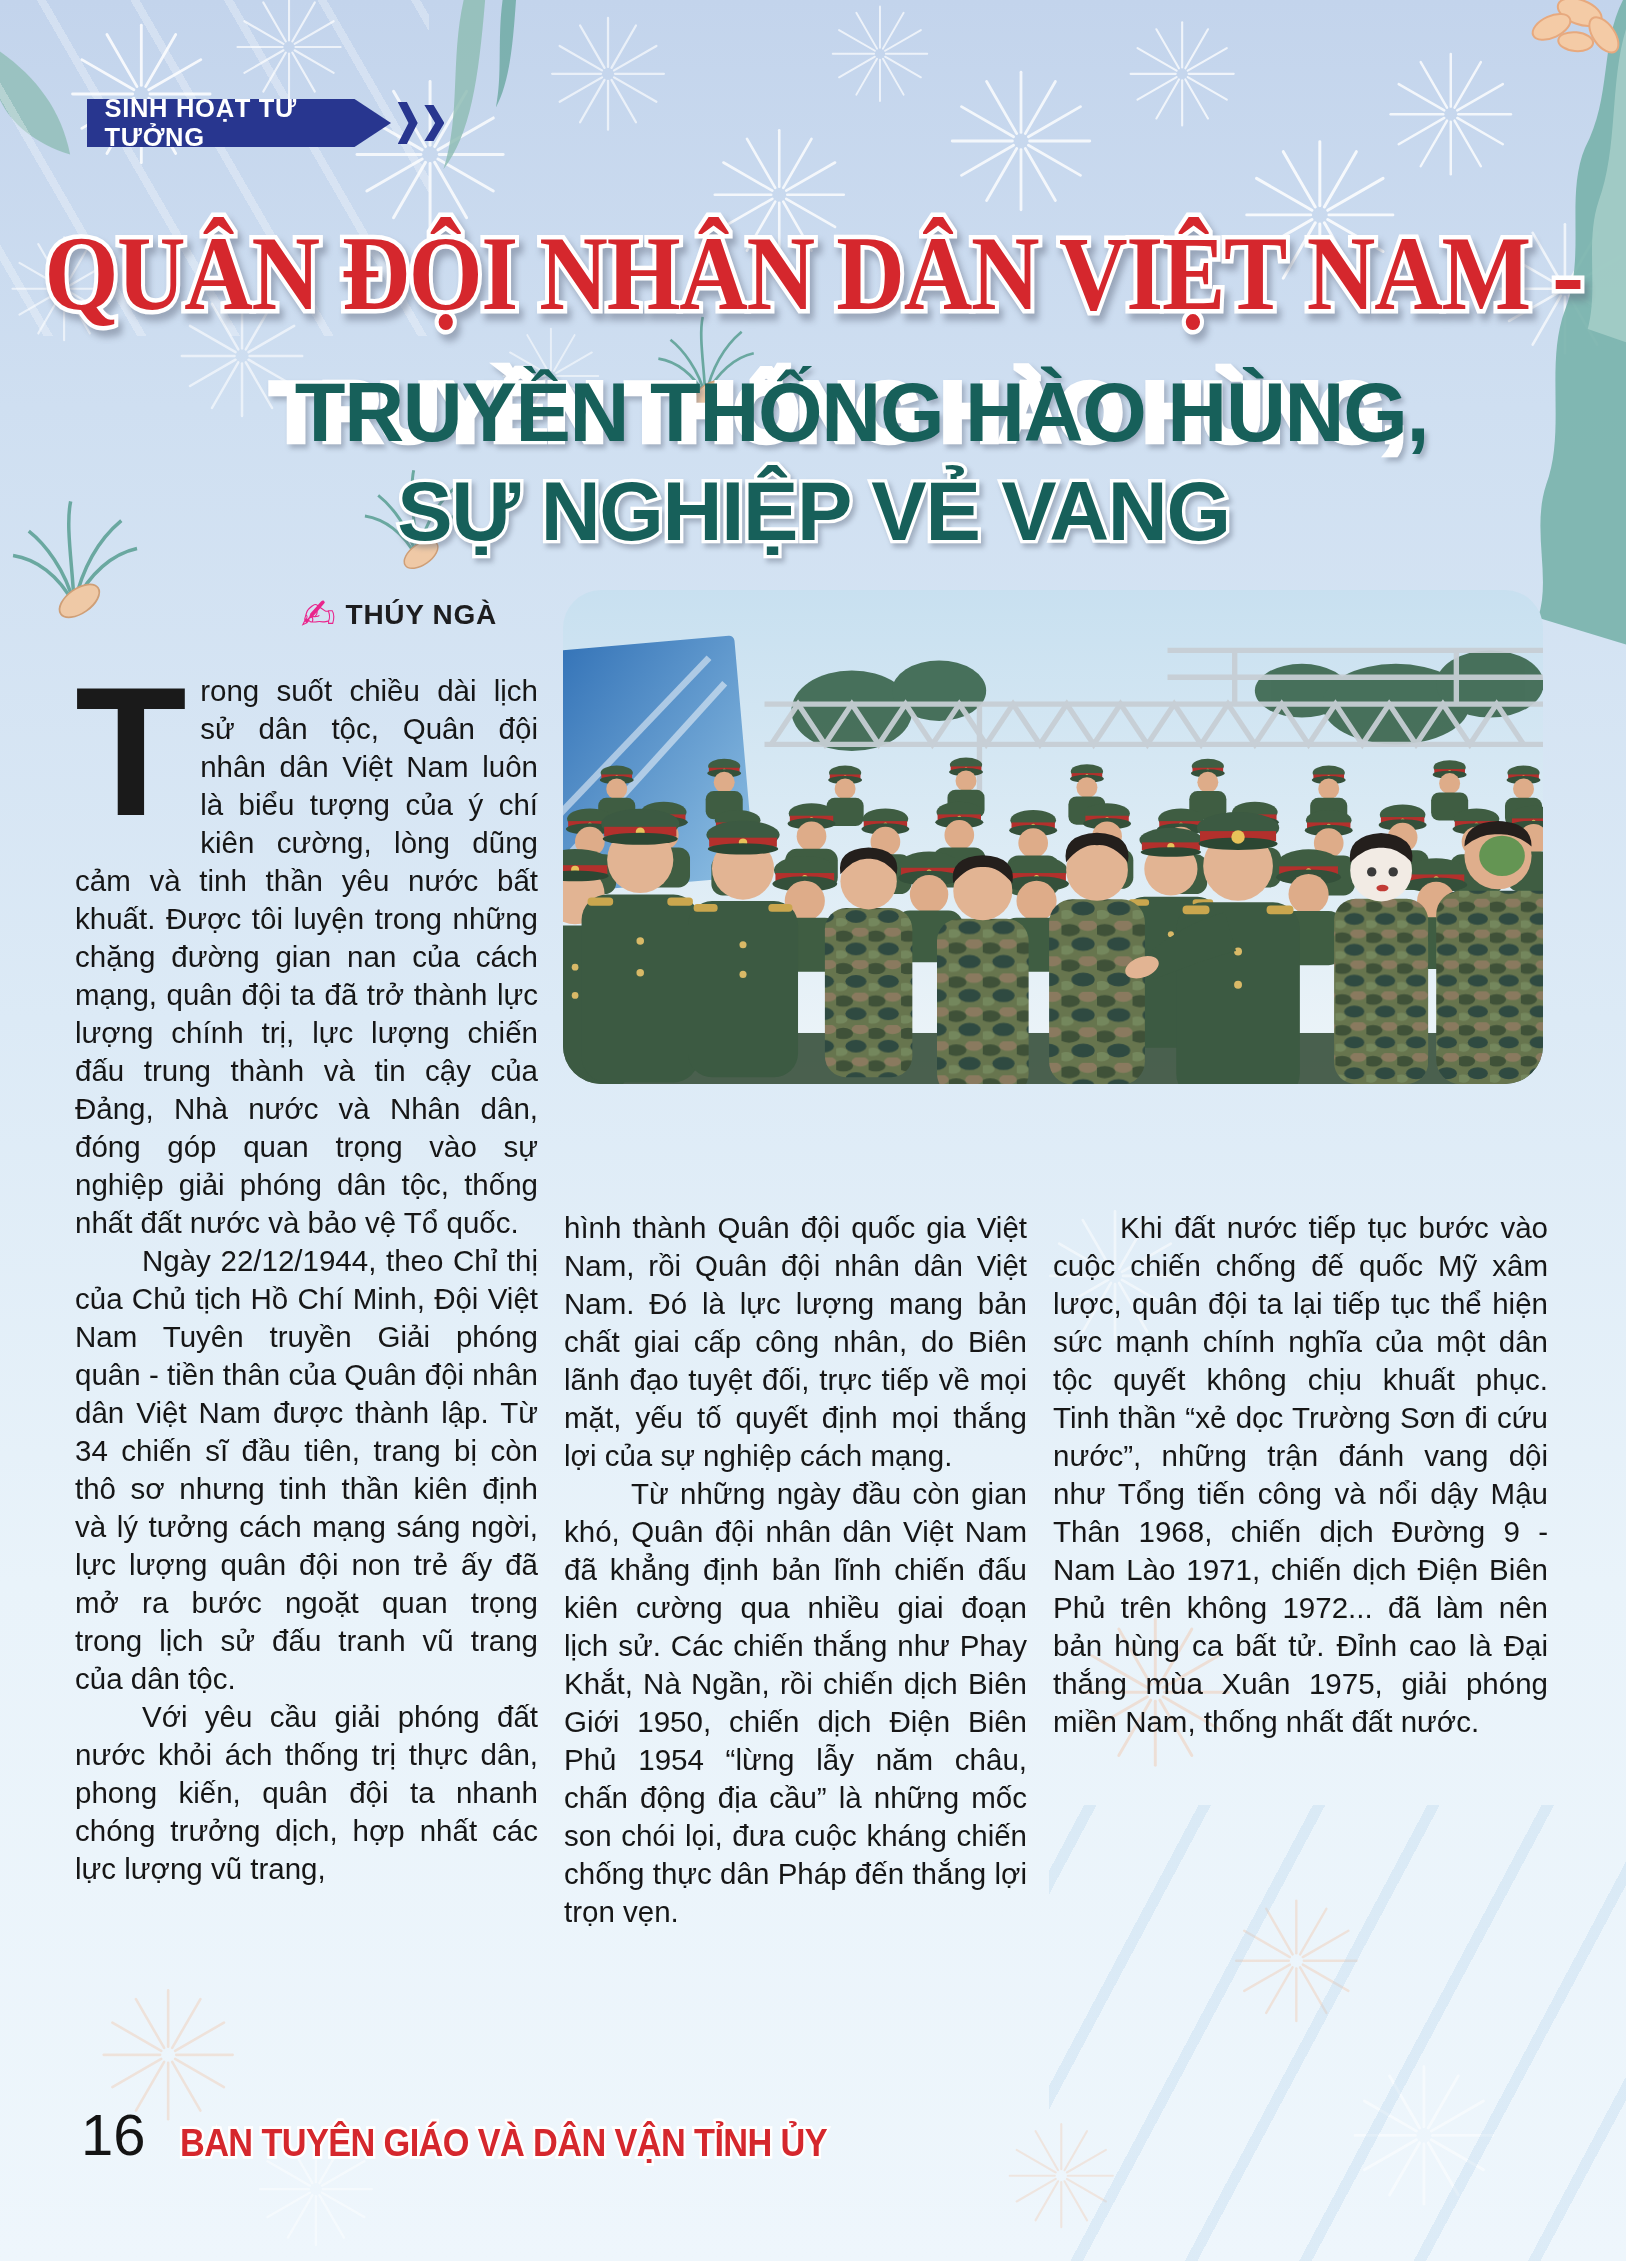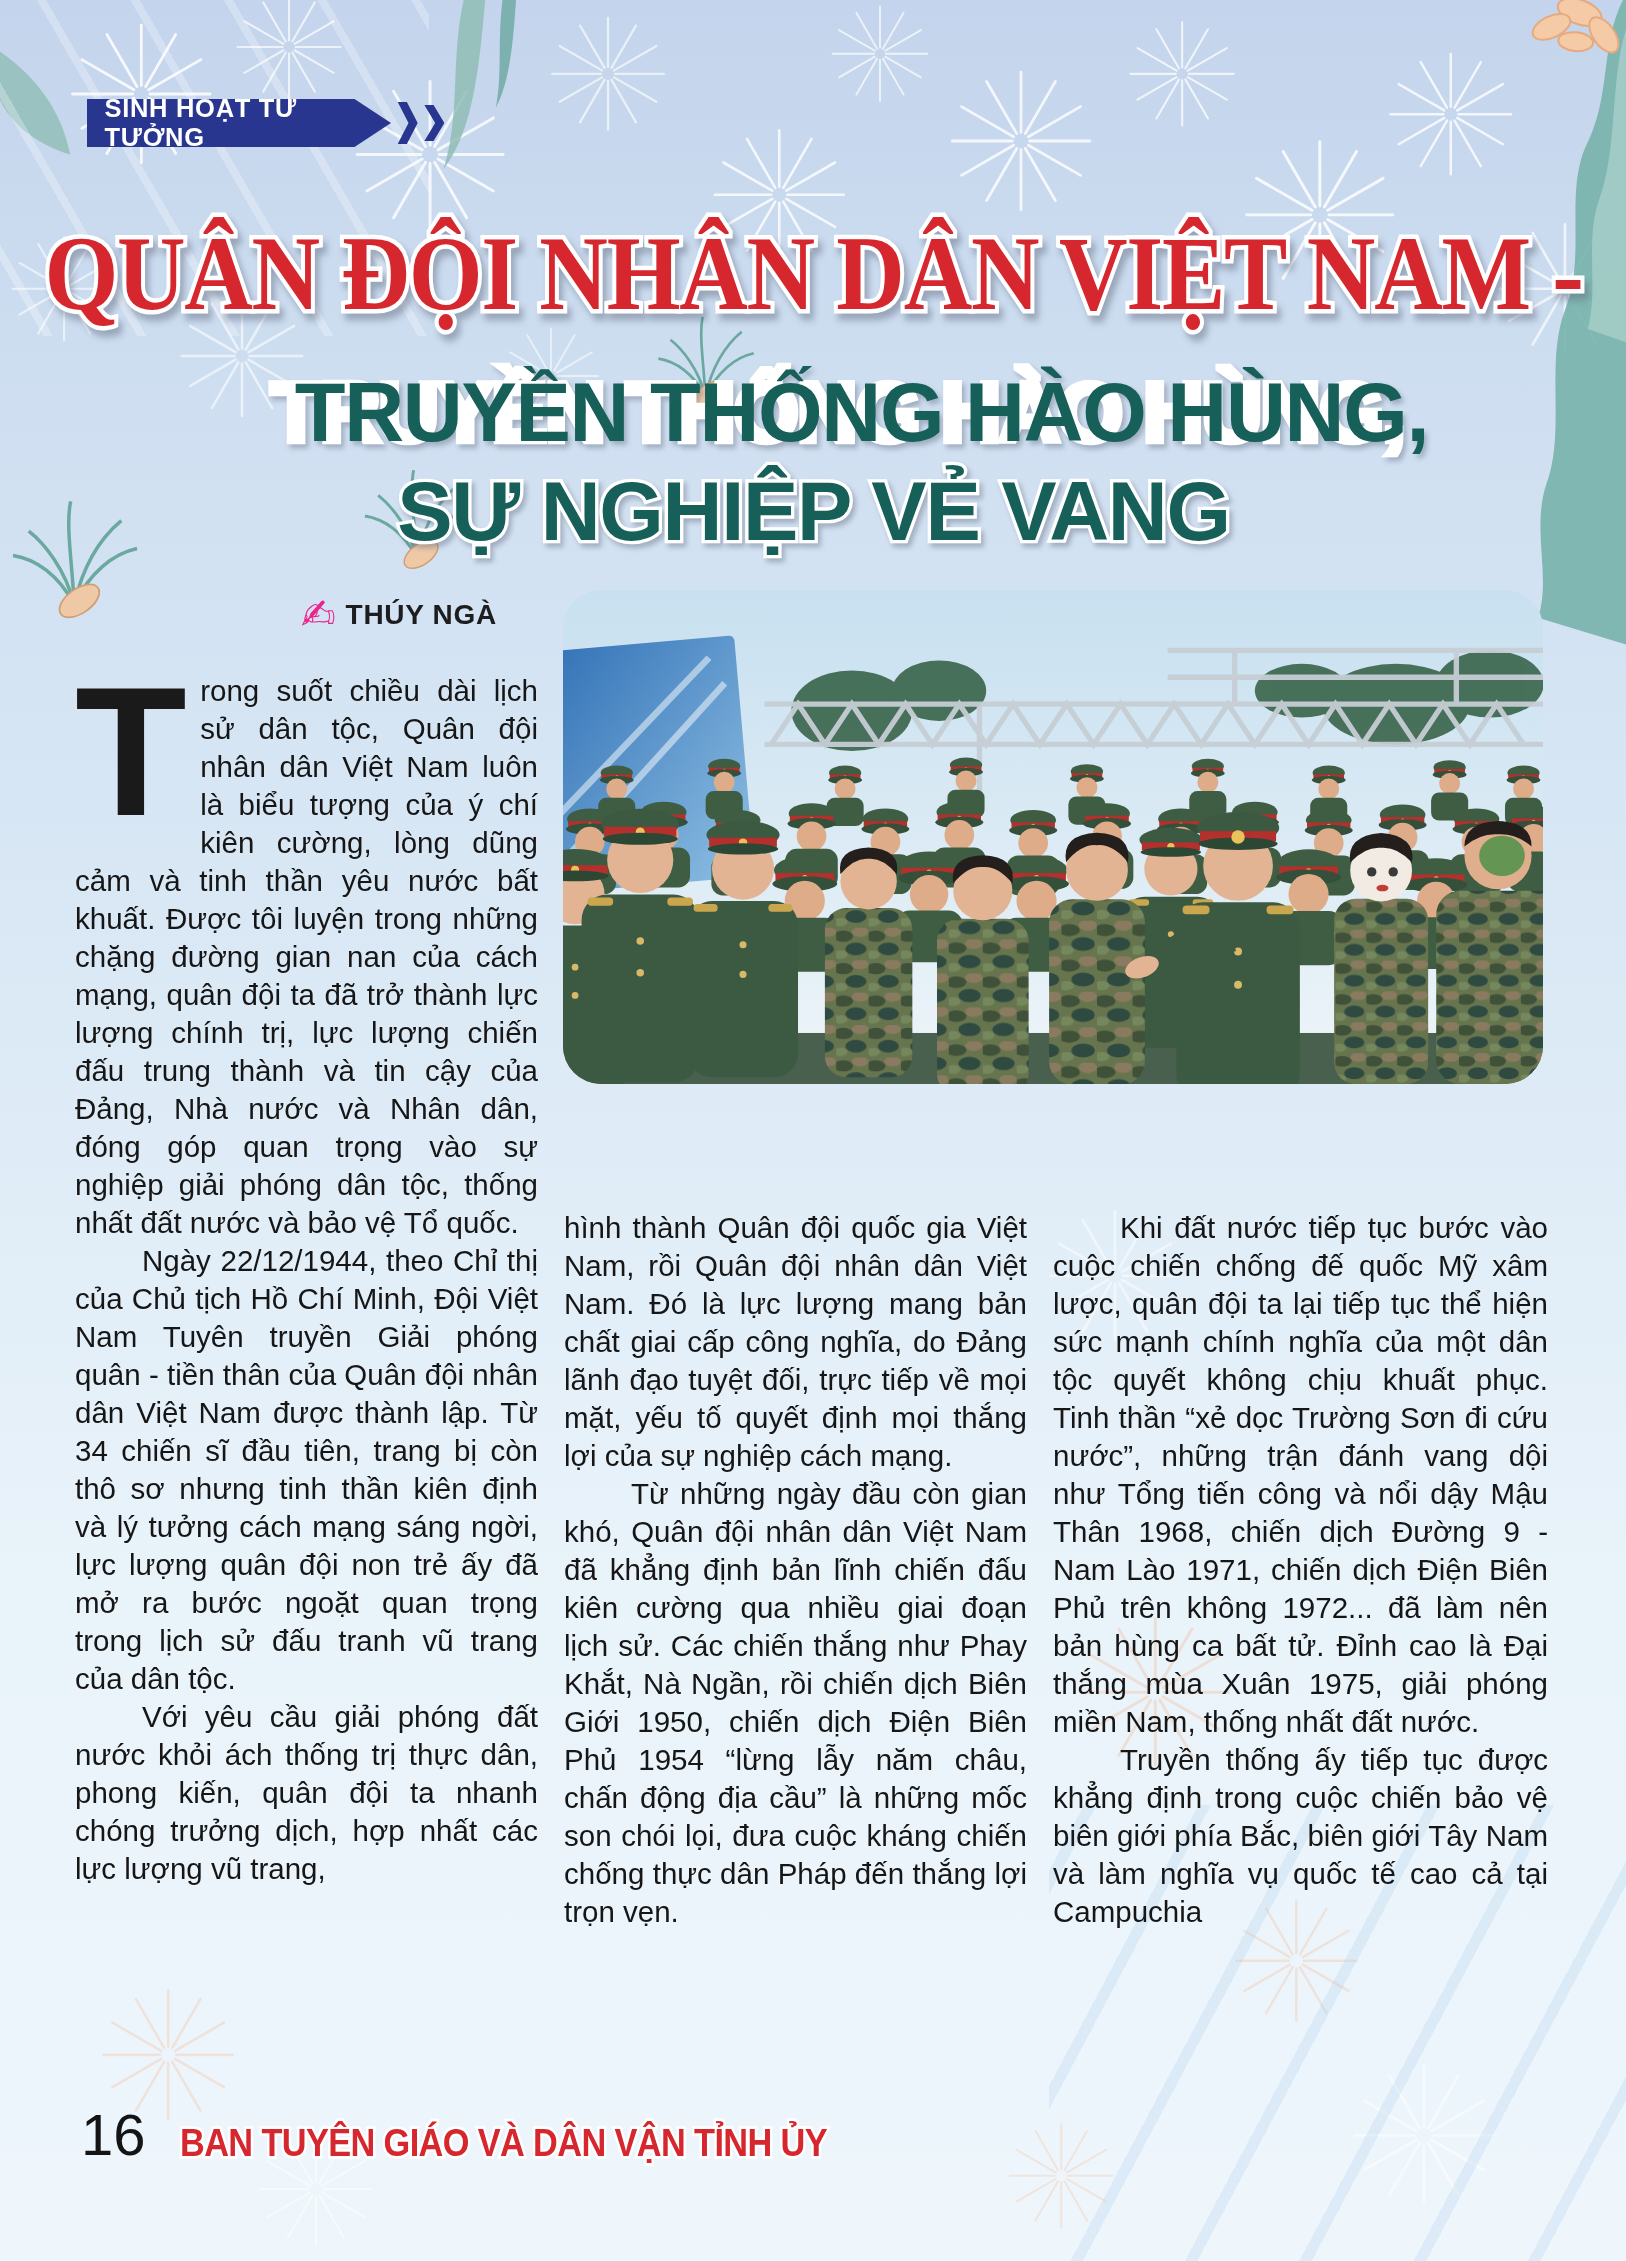--- a/index.html
+++ b/index.html
@@ -296,25 +296,24 @@
     </svg>
   </div>
 
 
   <div class="col col1">
     <p class="body-p"><span class="dropcap">T</span><span>rong suốt chiều dài lịch sử dân tộc, Quân đội nhân dân Việt Nam luôn là biểu tượng của ý chí kiên cường, lòng dũng cảm và tinh thần yêu nước bất khuất. Được tôi luyện trong những chặng đường gian nan của cách mạng, quân đội ta đã trở thành lực lượng chính trị, lực lượng chiến đấu trung thành và tin cậy của Đảng, Nhà nước và Nhân dân, đóng góp quan trọng vào sự nghiệp giải phóng dân tộc, thống nhất đất nước và bảo vệ Tổ quốc.</span></p>
     <p class="ind">Ngày 22/12/1944, theo Chỉ thị của Chủ tịch Hồ Chí Minh, Đội Việt Nam Tuyên truyền Giải phóng quân - tiền thân của Quân đội nhân dân Việt Nam được thành lập. Từ 34 chiến sĩ đầu tiên, trang bị còn thô sơ nhưng tinh thần kiên định và lý tưởng cách mạng sáng ngời, lực lượng quân đội non trẻ ấy đã mở ra bước ngoặt quan trọng trong lịch sử đấu tranh vũ trang của dân tộc.</p>
     <p class="ind">Với yêu cầu giải phóng đất nước khỏi ách thống trị thực dân, phong kiến, quân đội ta nhanh chóng trưởng dịch, hợp nhất các lực lượng vũ trang,</p>
   </div>
   <div class="col col2">
-    <p>hình thành Quân đội quốc gia Việt Nam, rồi Quân đội nhân dân Việt Nam. Đó là lực lượng mang bản chất giai cấp công nghĩa, do Đảng lãnh đạo tuyệt đối, trực tiếp về mọi mặt, yếu tố quyết định mọi thắng lợi của sự nghiệp cách mạng.</p>
+    <p>hình thành Quân đội quốc gia Việt Nam, rồi Quân đội nhân dân Việt Nam. Đó là lực lượng mang bản chất giai cấp công nhân, do Biên lãnh đạo tuyệt đối, trực tiếp về mọi mặt, yếu tố quyết định mọi thắng lợi của sự nghiệp cách mạng.</p>
     <p class="ind">Từ những ngày đầu còn gian khó, Quân đội nhân dân Việt Nam đã khẳng định bản lĩnh chiến đấu kiên cường qua nhiều giai đoạn lịch sử. Các chiến thắng như Phay Khắt, Nà Ngần, rồi chiến dịch Biên Giới 1950, chiến dịch Điện Biên Phủ 1954 “lừng lẫy năm châu, chấn động địa cầu” là những mốc son chói lọi, đưa cuộc kháng chiến chống thực dân Pháp đến thắng lợi trọn vẹn.</p>
   </div>
   <div class="col col3">
     <p class="ind">Khi đất nước tiếp tục bước vào cuộc chiến chống đế quốc Mỹ xâm lược, quân đội ta lại tiếp tục thể hiện sức mạnh chính nghĩa của một dân tộc quyết không chịu khuất phục. Tinh thần “xẻ dọc Trường Sơn đi cứu nước”, những trận đánh vang dội như Tổng tiến công và nổi dậy Mậu Thân 1968, chiến dịch Đường 9 - Nam Lào 1971, chiến dịch Điện Biên Phủ trên không 1972... đã làm nên bản hùng ca bất tử. Đỉnh cao là Đại thắng mùa Xuân 1975, giải phóng miền Nam, thống nhất đất nước.</p>
-    <p class="ind">Truyền thống ấy tiếp tục được khẳng định trong cuộc chiến bảo vệ biên giới phía Bắc, biên giới Tây Nam và làm nghĩa vụ quốc tế cao cả tại Campuchia</p>
   </div>
 
   <div class="footer-num">16</div>
   <div class="footer-pub outlined" data-text="BAN TUYÊN GIÁO VÀ DÂN VẬN TỈNH ỦY">BAN TUYÊN GIÁO VÀ DÂN VẬN TỈNH ỦY</div>
 
 </div>
 
 
 </body></html>

